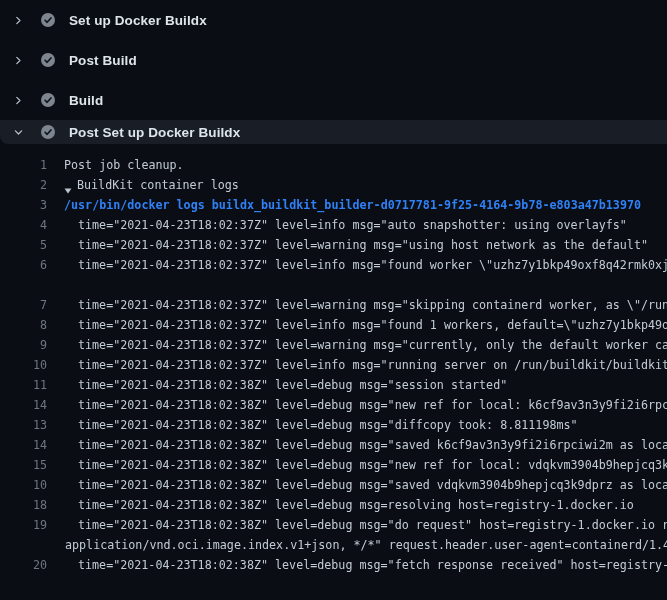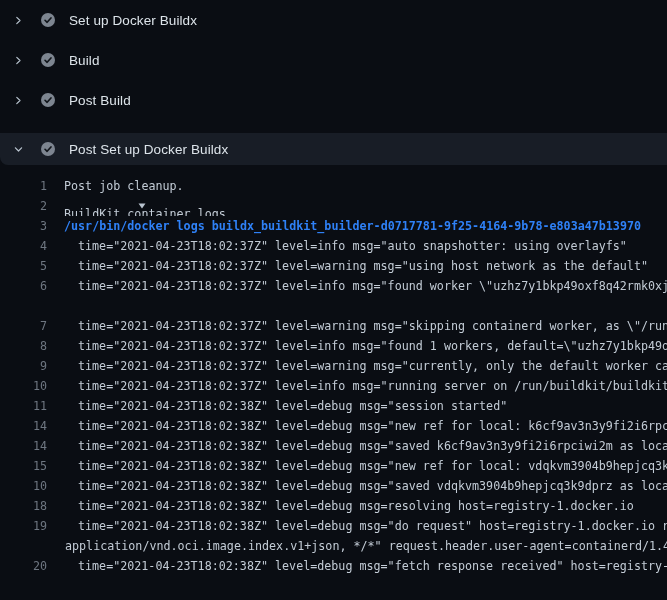--- a/index.html
+++ b/index.html
@@ -7,40 +7,39 @@
   body {
     width:667px; height:600px; overflow:hidden;
     background:#0a0d13;
     font-family:"Liberation Sans","DejaVu Sans",sans-serif;
   }
   .viewer { width:667px; height:600px; overflow:hidden; position:relative; }
 
   
   .step-row {
     height:40px; display:flex; align-items:center;
-    padding-left:13px; cursor:pointer;
+    padding-left:13px; cursor:pointer;font-weight:bold;
   }
   .step-row.expanded {
-    height:32px; background:#181d26;
+    height:24px; background:#181d26;
     border-bottom-left-radius:8px;
-    margin-top:13px;
   }
   .chev { width:16px; height:16px; flex:0 0 16px; display:flex; align-items:center; justify-content:flex-start; }
   .status { margin-left:12px; margin-right:14px; width:14px; height:14px; flex:0 0 14px; }
   .step-label { font-size:13.5px; color:#dde4ea; letter-spacing:0.1px; }
 
   
   .log-panel { padding-top:11px; font-family:"DejaVu Sans Mono","Liberation Mono",monospace; font-size:11.7px; }
   .log-line { height:20px; line-height:20px; display:flex; white-space:pre; overflow:hidden; width:667px; }
   .ln { flex:0 0 47px; width:47px; text-align:right; color:#6e7681; cursor:pointer; }
   .lt { color:#c3ccd6; white-space:pre; padding-left:17px; }
   .lt.indent { padding-left:31px; }
   .lt.wrap { padding-left:18px; }
   .lt.command { color:#2f81f7; font-weight:bold; }
-  .group-wrap { display:flex; align-items:center; padding-left:17px; cursor:pointer;flex-direction:column; }
+  .group-wrap { display:flex; align-items:center; padding-left:17px; cursor:pointer; }
   .tri { width:8px; height:8px; margin-right:5px; flex:0 0 8px; }
   .group-label { color:#c3ccd6; }
 </style>
 </head>
 <body>
 
 <div class="viewer">
   <div id="steps">
       <div class="step-row">
         <span class="chev">
@@ -57,33 +56,33 @@
       <div class="step-row">
         <span class="chev">
           <svg width="11" height="11" viewBox="0 0 16 16">
             <path d="M5.5 3.5 L10.2 8 L5.5 12.5" fill="none" stroke="#b9c4cf" stroke-width="1.7" stroke-linecap="round" stroke-linejoin="round"></path>
           </svg>
         </span>
         <span class="status"><svg width="14" height="14" viewBox="0 0 16 16">
             <circle cx="8" cy="8" r="8" fill="#7d8590"></circle>
             <path d="M4.6 8.3 L7 10.6 L11.4 5.7" fill="none" stroke="#10141a" stroke-width="1.9" stroke-linecap="round" stroke-linejoin="round"></path>
           </svg></span>
-        <span class="step-label">Build</span>
+        <span class="step-label">Post Build</span>
       </div>
       <div class="step-row">
         <span class="chev">
           <svg width="11" height="11" viewBox="0 0 16 16">
             <path d="M5.5 3.5 L10.2 8 L5.5 12.5" fill="none" stroke="#b9c4cf" stroke-width="1.7" stroke-linecap="round" stroke-linejoin="round"></path>
           </svg>
         </span>
         <span class="status"><svg width="14" height="14" viewBox="0 0 16 16">
             <circle cx="8" cy="8" r="8" fill="#7d8590"></circle>
             <path d="M4.6 8.3 L7 10.6 L11.4 5.7" fill="none" stroke="#10141a" stroke-width="1.9" stroke-linecap="round" stroke-linejoin="round"></path>
           </svg></span>
-        <span class="step-label">Post Build</span>
+        <span class="step-label">Build</span>
       </div>
       <div class="step-row expanded">
         <span class="chev">
           <svg width="11" height="11" viewBox="0 0 16 16">
             <path d="M3.5 5.5 L8 10.2 L12.5 5.5" fill="none" stroke="#b9c4cf" stroke-width="1.7" stroke-linecap="round" stroke-linejoin="round"></path>
           </svg>
         </span>
         <span class="status"><svg width="14" height="14" viewBox="0 0 16 16">
             <circle cx="8" cy="8" r="8" fill="#7d8590"></circle>
             <path d="M4.6 8.3 L7 10.6 L11.4 5.7" fill="none" stroke="#10141a" stroke-width="1.9" stroke-linecap="round" stroke-linejoin="round"></path>
@@ -100,20 +99,21 @@
       <div class="log-line"><span class="ln">4</span><span class="lt indent">time="2021-04-23T18:02:37Z" level=info msg="auto snapshotter: using overlayfs"</span></div>
       <div class="log-line"><span class="ln">5</span><span class="lt indent">time="2021-04-23T18:02:37Z" level=warning msg="using host network as the default"</span></div>
       <div class="log-line"><span class="ln">6</span><span class="lt indent">time="2021-04-23T18:02:37Z" level=info msg="found worker \"uzhz7y1bkp49oxf8q42rmk0xjd\"</span></div>
       <div class="log-line"><span class="ln"></span></div>
       <div class="log-line"><span class="ln">7</span><span class="lt indent">time="2021-04-23T18:02:37Z" level=warning msg="skipping containerd worker, as \"/run/con</span></div>
       <div class="log-line"><span class="ln">8</span><span class="lt indent">time="2021-04-23T18:02:37Z" level=info msg="found 1 workers, default=\"uzhz7y1bkp49oxf8q4</span></div>
       <div class="log-line"><span class="ln">9</span><span class="lt indent">time="2021-04-23T18:02:37Z" level=warning msg="currently, only the default worker can be</span></div>
       <div class="log-line"><span class="ln">10</span><span class="lt indent">time="2021-04-23T18:02:37Z" level=info msg="running server on /run/buildkit/buildkitd.s</span></div>
       <div class="log-line"><span class="ln">11</span><span class="lt indent">time="2021-04-23T18:02:38Z" level=debug msg="session started"</span></div>
       <div class="log-line"><span class="ln">14</span><span class="lt indent">time="2021-04-23T18:02:38Z" level=debug msg="new ref for local: k6cf9av3n3y9fi2i6rpciwi2m</span></div>
+      <div class="log-line"><span class="ln">13</span><span class="lt indent">time="2021-04-23T18:02:38Z" level=debug msg="diffcopy took: 8.811198ms"</span></div>
       <div class="log-line"><span class="ln">14</span><span class="lt indent">time="2021-04-23T18:02:38Z" level=debug msg="saved k6cf9av3n3y9fi2i6rpciwi2m as local:</span></div>
       <div class="log-line"><span class="ln">15</span><span class="lt indent">time="2021-04-23T18:02:38Z" level=debug msg="new ref for local: vdqkvm3904b9hepjcq3k9dprz</span></div>
       <div class="log-line"><span class="ln">10</span><span class="lt indent">time="2021-04-23T18:02:38Z" level=debug msg="saved vdqkvm3904b9hepjcq3k9dprz as local:</span></div>
       <div class="log-line"><span class="ln">18</span><span class="lt indent">time="2021-04-23T18:02:38Z" level=debug msg=resolving host=registry-1.docker.io</span></div>
       <div class="log-line"><span class="ln">19</span><span class="lt indent">time="2021-04-23T18:02:38Z" level=debug msg="do request" host=registry-1.docker.io req</span></div>
       <div class="log-line"><span class="ln"></span><span class="lt wrap">application/vnd.oci.image.index.v1+json, */*" request.header.user-agent=containerd/1.4.</span></div>
       <div class="log-line"><span class="ln">20</span><span class="lt indent">time="2021-04-23T18:02:38Z" level=debug msg="fetch response received" host=registry-1.</span></div>
     </div>
 </div>
 

